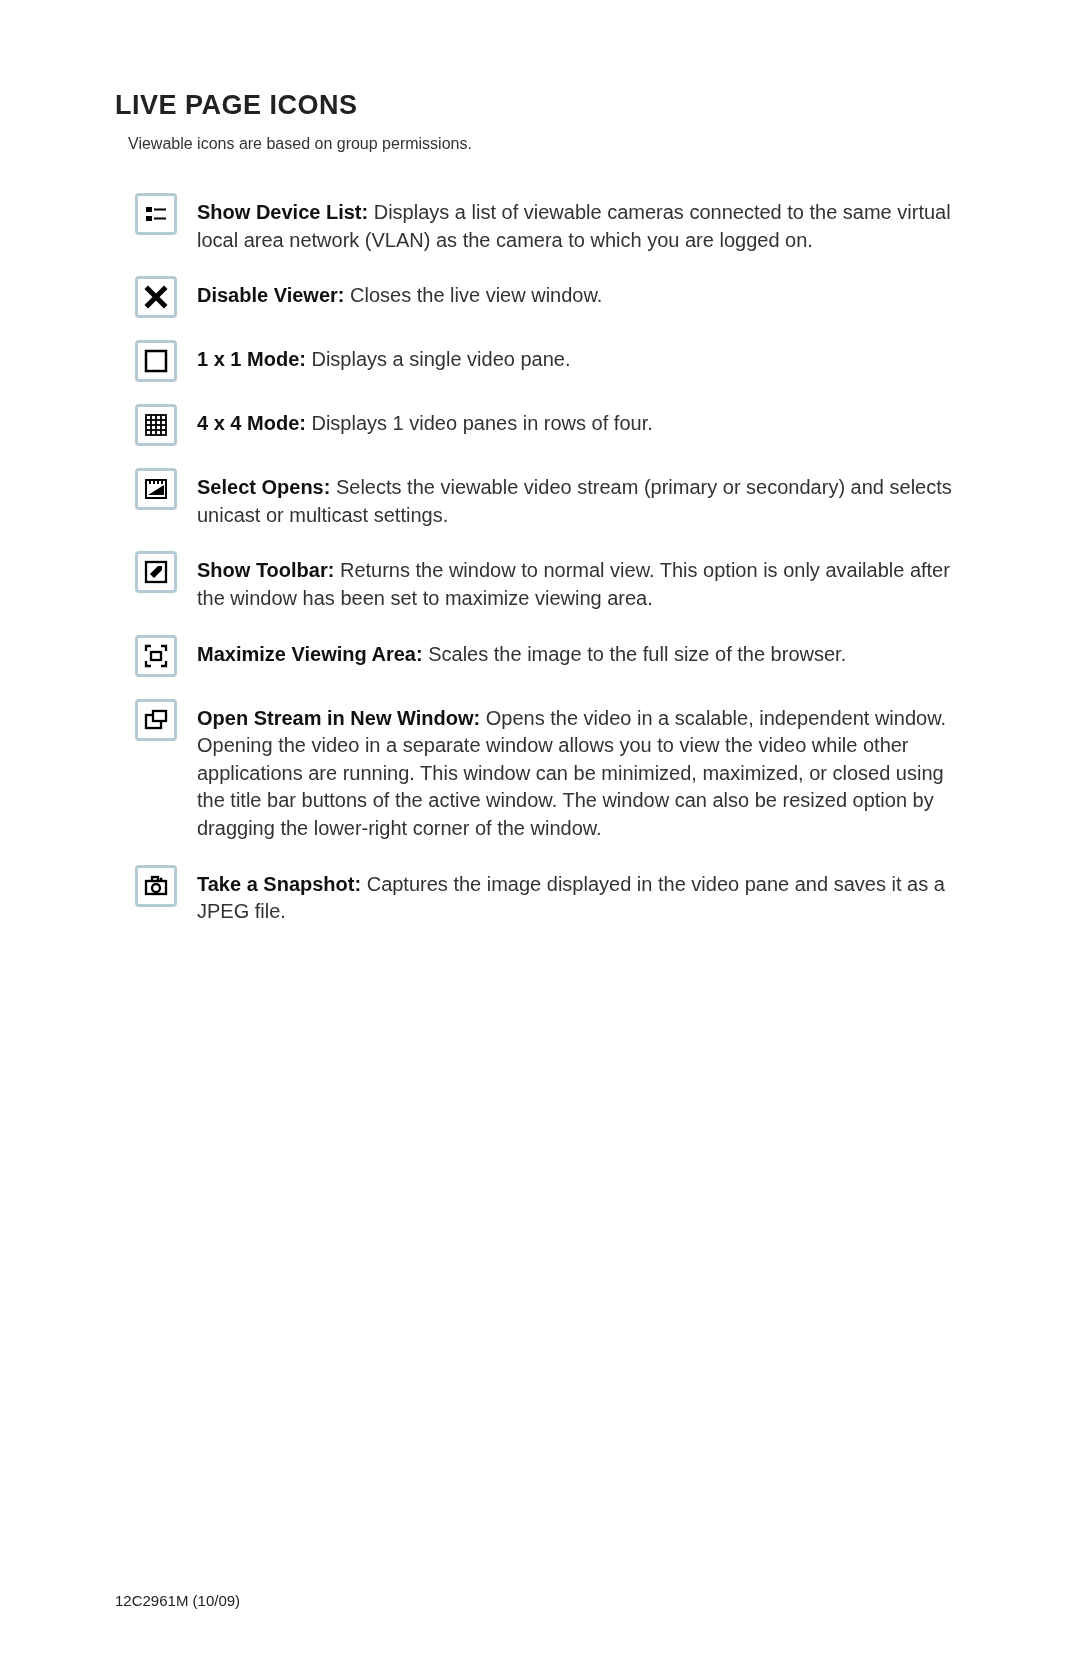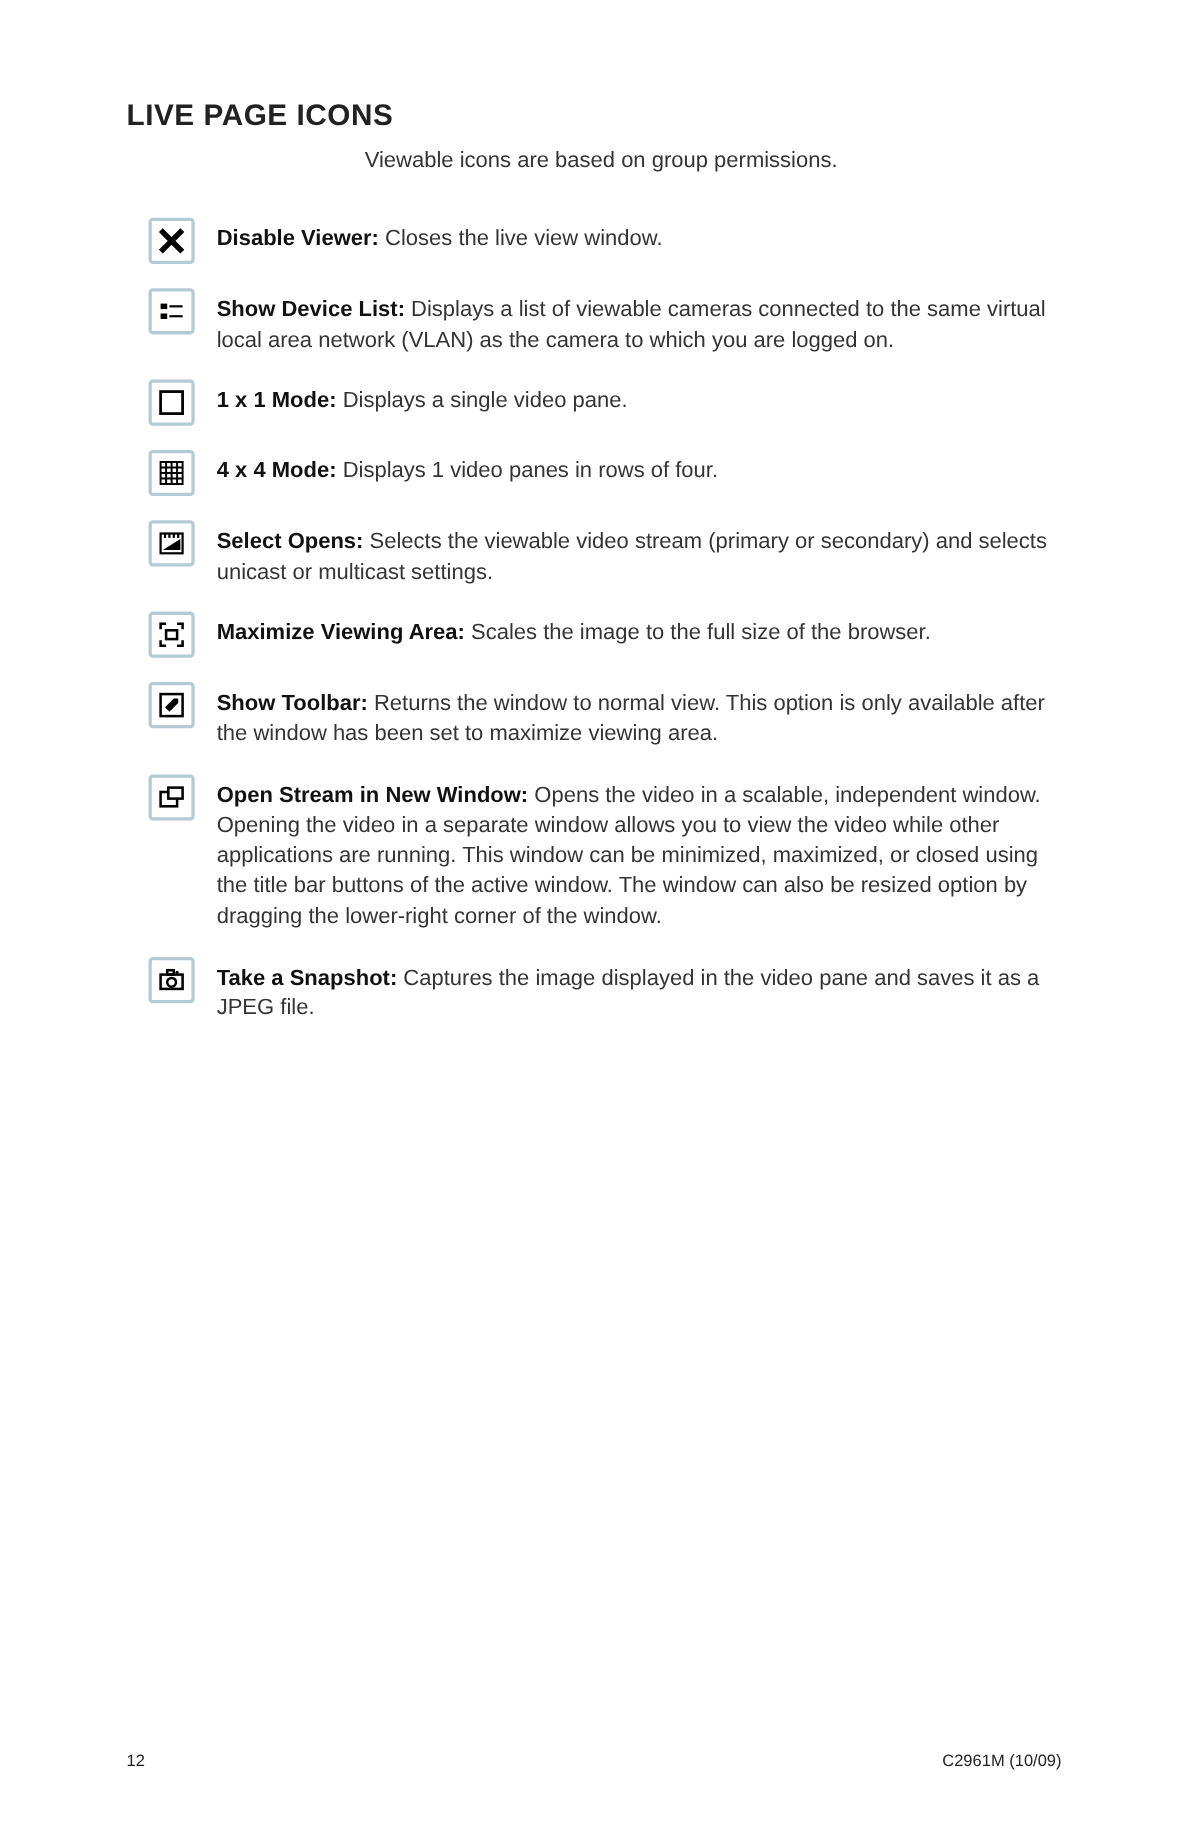--- a/index.html
+++ b/index.html
@@ -22,24 +22,23 @@
   }
   h1.title {
     font-family: "Arial Black", Arial, sans-serif;
     font-weight: 900;
     font-size: 27px;
     letter-spacing: 0.5px;
     margin: 0 0 14px 0;
   }
   .subtitle {
     margin: 0 0 40px 13px;
-    font-size: 20px;
+    font-size: 16px;
     font-weight: 400;
     color: #333;
-    text-align: center;
   }
   .icon-list {
     margin-left: 20px;
   }
   .row {
     display: flex;
     align-items: flex-start;
     margin-bottom: 22px;
   }
   .icon-col {
@@ -73,58 +72,57 @@
   .desc .term {
     font-weight: 700;
     color: #111;
   }
   .footer {
     position: absolute;
     bottom: 60px;
     left: 115px;
     right: 115px;
     display: flex;
-    justify-content: space-between;
+    justify-content: flex-start;
     font-size: 15px;
     color: #222;
-    gap: 16px;
   }
 </style>
 </head>
 <body>
 
 <div class="page">
   <h1 class="title">LIVE PAGE ICONS</h1>
   <p class="subtitle">Viewable icons are based on group permissions.</p>
 
   <div class="icon-list">
-
-    <div class="row">
-      <div class="icon-col">
-        <div class="icon-box">
-          <svg viewBox="0 0 28 28">
-              <path d="M6 6 L22 22 M22 6 L6 22" stroke="#000" stroke-width="5" stroke-linecap="square"></path>
-            </svg>
-        </div>
-      </div>
-      <div class="desc"><span class="term">Disable Viewer:</span><span> Closes the live view window.</span></div>
-    </div>
 
     <div class="row">
       <div class="icon-col">
         <div class="icon-box">
           <svg viewBox="0 0 28 28">
               <rect x="4" y="7" width="6" height="5" fill="#000"></rect>
               <rect x="12" y="8.5" width="12" height="2" fill="#000"></rect>
               <rect x="4" y="16" width="6" height="5" fill="#000"></rect>
               <rect x="12" y="17.5" width="12" height="2" fill="#000"></rect>
             </svg>
         </div>
       </div>
       <div class="desc"><span class="term">Show Device List:</span><span> Displays a list of viewable cameras connected to the same virtual local area network (VLAN) as the camera to which you are logged on.</span></div>
+    </div>
+
+    <div class="row">
+      <div class="icon-col">
+        <div class="icon-box">
+          <svg viewBox="0 0 28 28">
+              <path d="M6 6 L22 22 M22 6 L6 22" stroke="#000" stroke-width="5" stroke-linecap="square"></path>
+            </svg>
+        </div>
+      </div>
+      <div class="desc"><span class="term">Disable Viewer:</span><span> Closes the live view window.</span></div>
     </div>
 
     <div class="row">
       <div class="icon-col">
         <div class="icon-box">
           <svg viewBox="0 0 28 28">
               <rect x="4" y="4" width="20" height="20" fill="none" stroke="#000" stroke-width="2.5"></rect>
             </svg>
         </div>
       </div>
@@ -163,47 +161,47 @@
             </svg>
         </div>
       </div>
       <div class="desc"><span class="term">Select Opens:</span><span> Selects the viewable video stream (primary or secondary) and selects unicast or multicast settings.</span></div>
     </div>
 
     <div class="row">
       <div class="icon-col">
         <div class="icon-box">
           <svg viewBox="0 0 28 28">
+              <rect x="4" y="4" width="20" height="20" fill="none" stroke="#000" stroke-width="2.3"></rect>
+              <path d="M12 20 L20 12 L20 8 L16 8 L8 16 Z" fill="#000"></path>
+            </svg>
+        </div>
+      </div>
+      <div class="desc"><span class="term">Show Toolbar:</span><span> Returns the window to normal view. This option is only available after the window has been set to maximize viewing area.</span></div>
+    </div>
+
+    <div class="row">
+      <div class="icon-col">
+        <div class="icon-box">
+          <svg viewBox="0 0 28 28">
               <rect x="9" y="10" width="10" height="8" fill="none" stroke="#000" stroke-width="2.3"></rect>
               <path d="M4 9 L4 4 L9 4" fill="none" stroke="#000" stroke-width="2.3"></path>
               <path d="M19 4 L24 4 L24 9" fill="none" stroke="#000" stroke-width="2.3"></path>
               <path d="M24 19 L24 24 L19 24" fill="none" stroke="#000" stroke-width="2.3"></path>
               <path d="M9 24 L4 24 L4 19" fill="none" stroke="#000" stroke-width="2.3"></path>
             </svg>
         </div>
       </div>
       <div class="desc"><span class="term">Maximize Viewing Area:</span><span> Scales the image to the full size of the browser.</span></div>
     </div>
 
     <div class="row">
       <div class="icon-col">
         <div class="icon-box">
           <svg viewBox="0 0 28 28">
-              <rect x="4" y="4" width="20" height="20" fill="none" stroke="#000" stroke-width="2.3"></rect>
-              <path d="M12 20 L20 12 L20 8 L16 8 L8 16 Z" fill="#000"></path>
-            </svg>
-        </div>
-      </div>
-      <div class="desc"><span class="term">Show Toolbar:</span><span> Returns the window to normal view. This option is only available after the window has been set to maximize viewing area.</span></div>
-    </div>
-
-    <div class="row">
-      <div class="icon-col">
-        <div class="icon-box">
-          <svg viewBox="0 0 28 28">
               <rect x="4" y="9" width="15" height="13" fill="none" stroke="#000" stroke-width="2.3"></rect>
               <rect x="11" y="5" width="13" height="10" fill="#fff" stroke="#000" stroke-width="2.3"></rect>
             </svg>
         </div>
       </div>
       <div class="desc"><span class="term">Open Stream in New Window:</span><span> Opens the video in a scalable, independent window. Opening the video in a separate window allows you to view the video while other applications are running. This window can be minimized, maximized, or closed using the title bar buttons of the active window. The window can also be resized option by dragging the lower-right corner of the window.</span></div>
     </div>
 
     <div class="row">
       <div class="icon-col">

